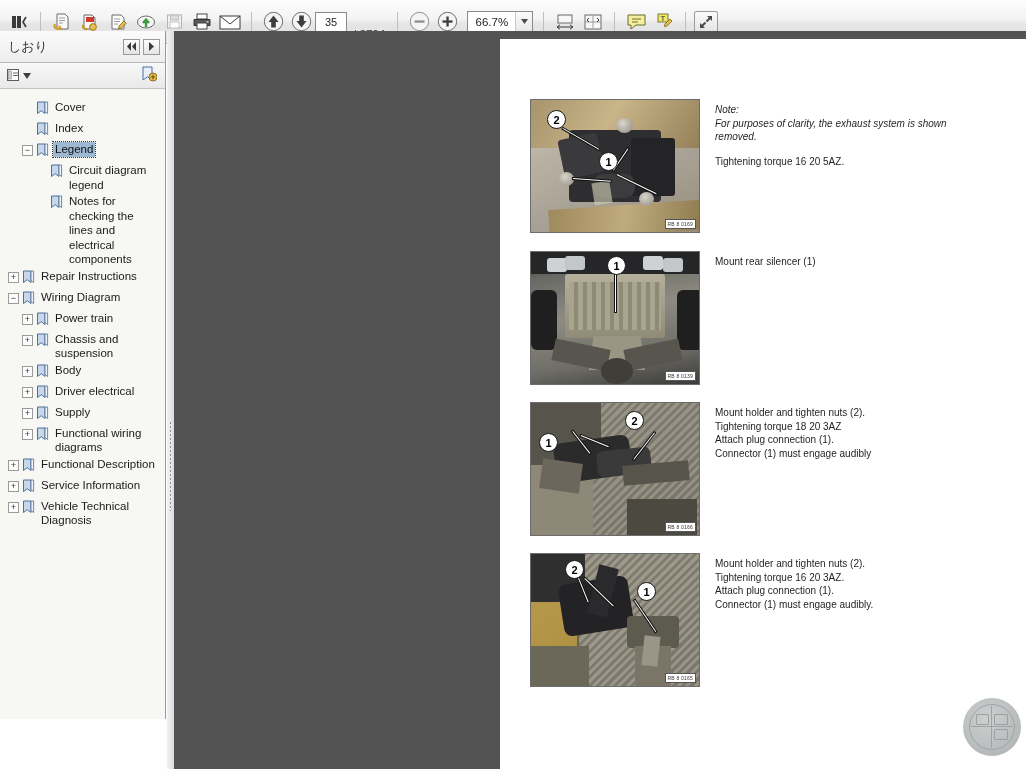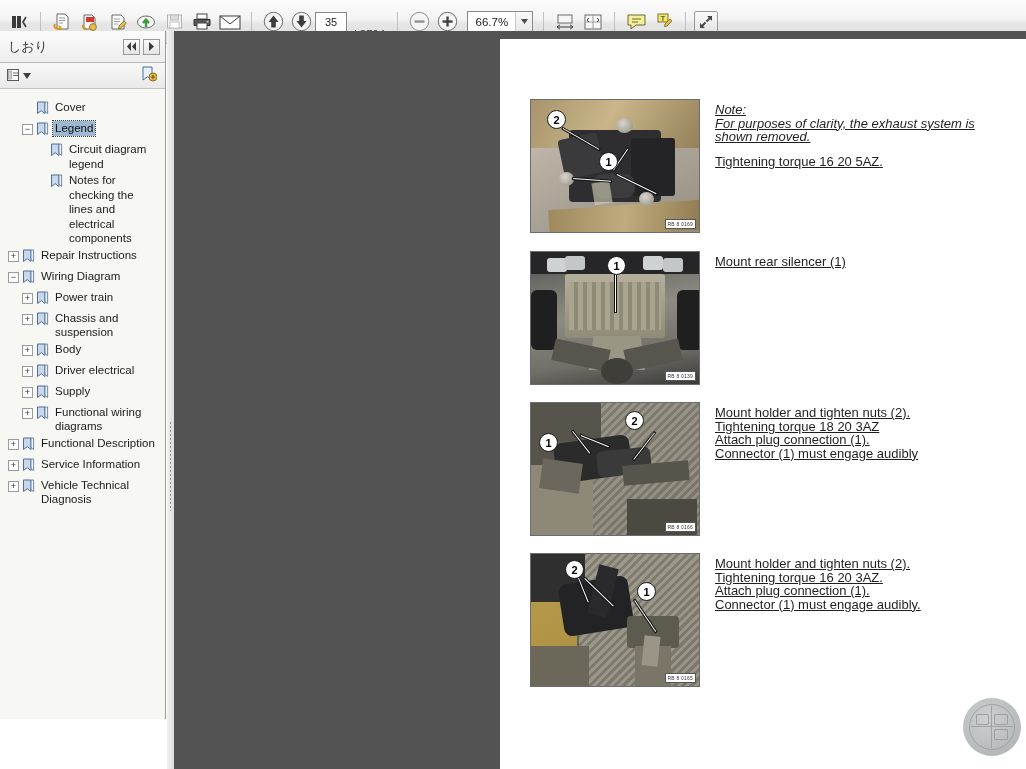--- a/index.html
+++ b/index.html
@@ -120,21 +120,21 @@
   }
   .callout {
     position: absolute; width: 19px; height: 19px; border-radius: 50%;
     background: #fff; border: 1.6px solid #1a1a1a;
     font-size: 11px; font-weight: bold; color: #000;
     display: flex; align-items: center; justify-content: center;
     font-family: "Liberation Sans", sans-serif; z-index: 3;
   }
   .leader { position: absolute; background: #fff; box-shadow: 0 0 0 1px #111; z-index: 2; transform-origin: 0 0; height: 1px; }
 
-  .txtblock { position: absolute; font-size: 13px; color: #1f1f1f; line-height: 13.6px; width: 270px; text-decoration: underline; }
+  .txtblock { position: absolute; font-size: 10px; color: #1f1f1f; line-height: 13.6px; width: 270px; }
   .txtblock .ital { font-style: italic; }
 
   .watermark {
     position: absolute; left: 963px; top: 698px; width: 58px; height: 58px;
     border-radius: 50%;
     background: radial-gradient(circle at 42% 36%, #c6c9c9 0%, #b0b4b4 55%, #9aa0a0 100%);
     opacity: .85;
   }
   .watermark .ring {
     position: absolute; left: 6px; top: 6px; width: 46px; height: 46px;
@@ -336,20 +336,28 @@
     </div>
 
     <div class="sb-tree" id="tree">
         <div class="node ind1">
           <div class="exp none"></div>
           <span class="bmicon"><svg width="13" height="14" viewBox="0 0 13 14">
               <path d="M1.5 1 h7.5 v11.5 l-3.8 -2.8 L1.5 12.5 z" fill="#c9d7ea" stroke="#4f6f99" stroke-width="1"></path>
               <path d="M9 1 h2.6 v11.5 l-2.6 -2 z" fill="#eef3fa" stroke="#4f6f99" stroke-width=".8"></path>
             </svg></span>
           <span class="label">Cover</span>
+        </div>
+        <div class="node ind1">
+          <div class="exp none"></div>
+          <span class="bmicon"><svg width="13" height="14" viewBox="0 0 13 14">
+              <path d="M1.5 1 h7.5 v11.5 l-3.8 -2.8 L1.5 12.5 z" fill="#c9d7ea" stroke="#4f6f99" stroke-width="1"></path>
+              <path d="M9 1 h2.6 v11.5 l-2.6 -2 z" fill="#eef3fa" stroke="#4f6f99" stroke-width=".8"></path>
+            </svg></span>
+          <span class="label">Index</span>
         </div>
         <div class="node ind1 sel">
           <div class="exp">−</div>
           <span class="bmicon"><svg width="13" height="14" viewBox="0 0 13 14">
               <path d="M1.5 1 h7.5 v11.5 l-3.8 -2.8 L1.5 12.5 z" fill="#c9d7ea" stroke="#4f6f99" stroke-width="1"></path>
               <path d="M9 1 h2.6 v11.5 l-2.6 -2 z" fill="#eef3fa" stroke="#4f6f99" stroke-width=".8"></path>
             </svg></span>
           <span class="label">Legend</span>
         </div>
         <div class="node ind2">

